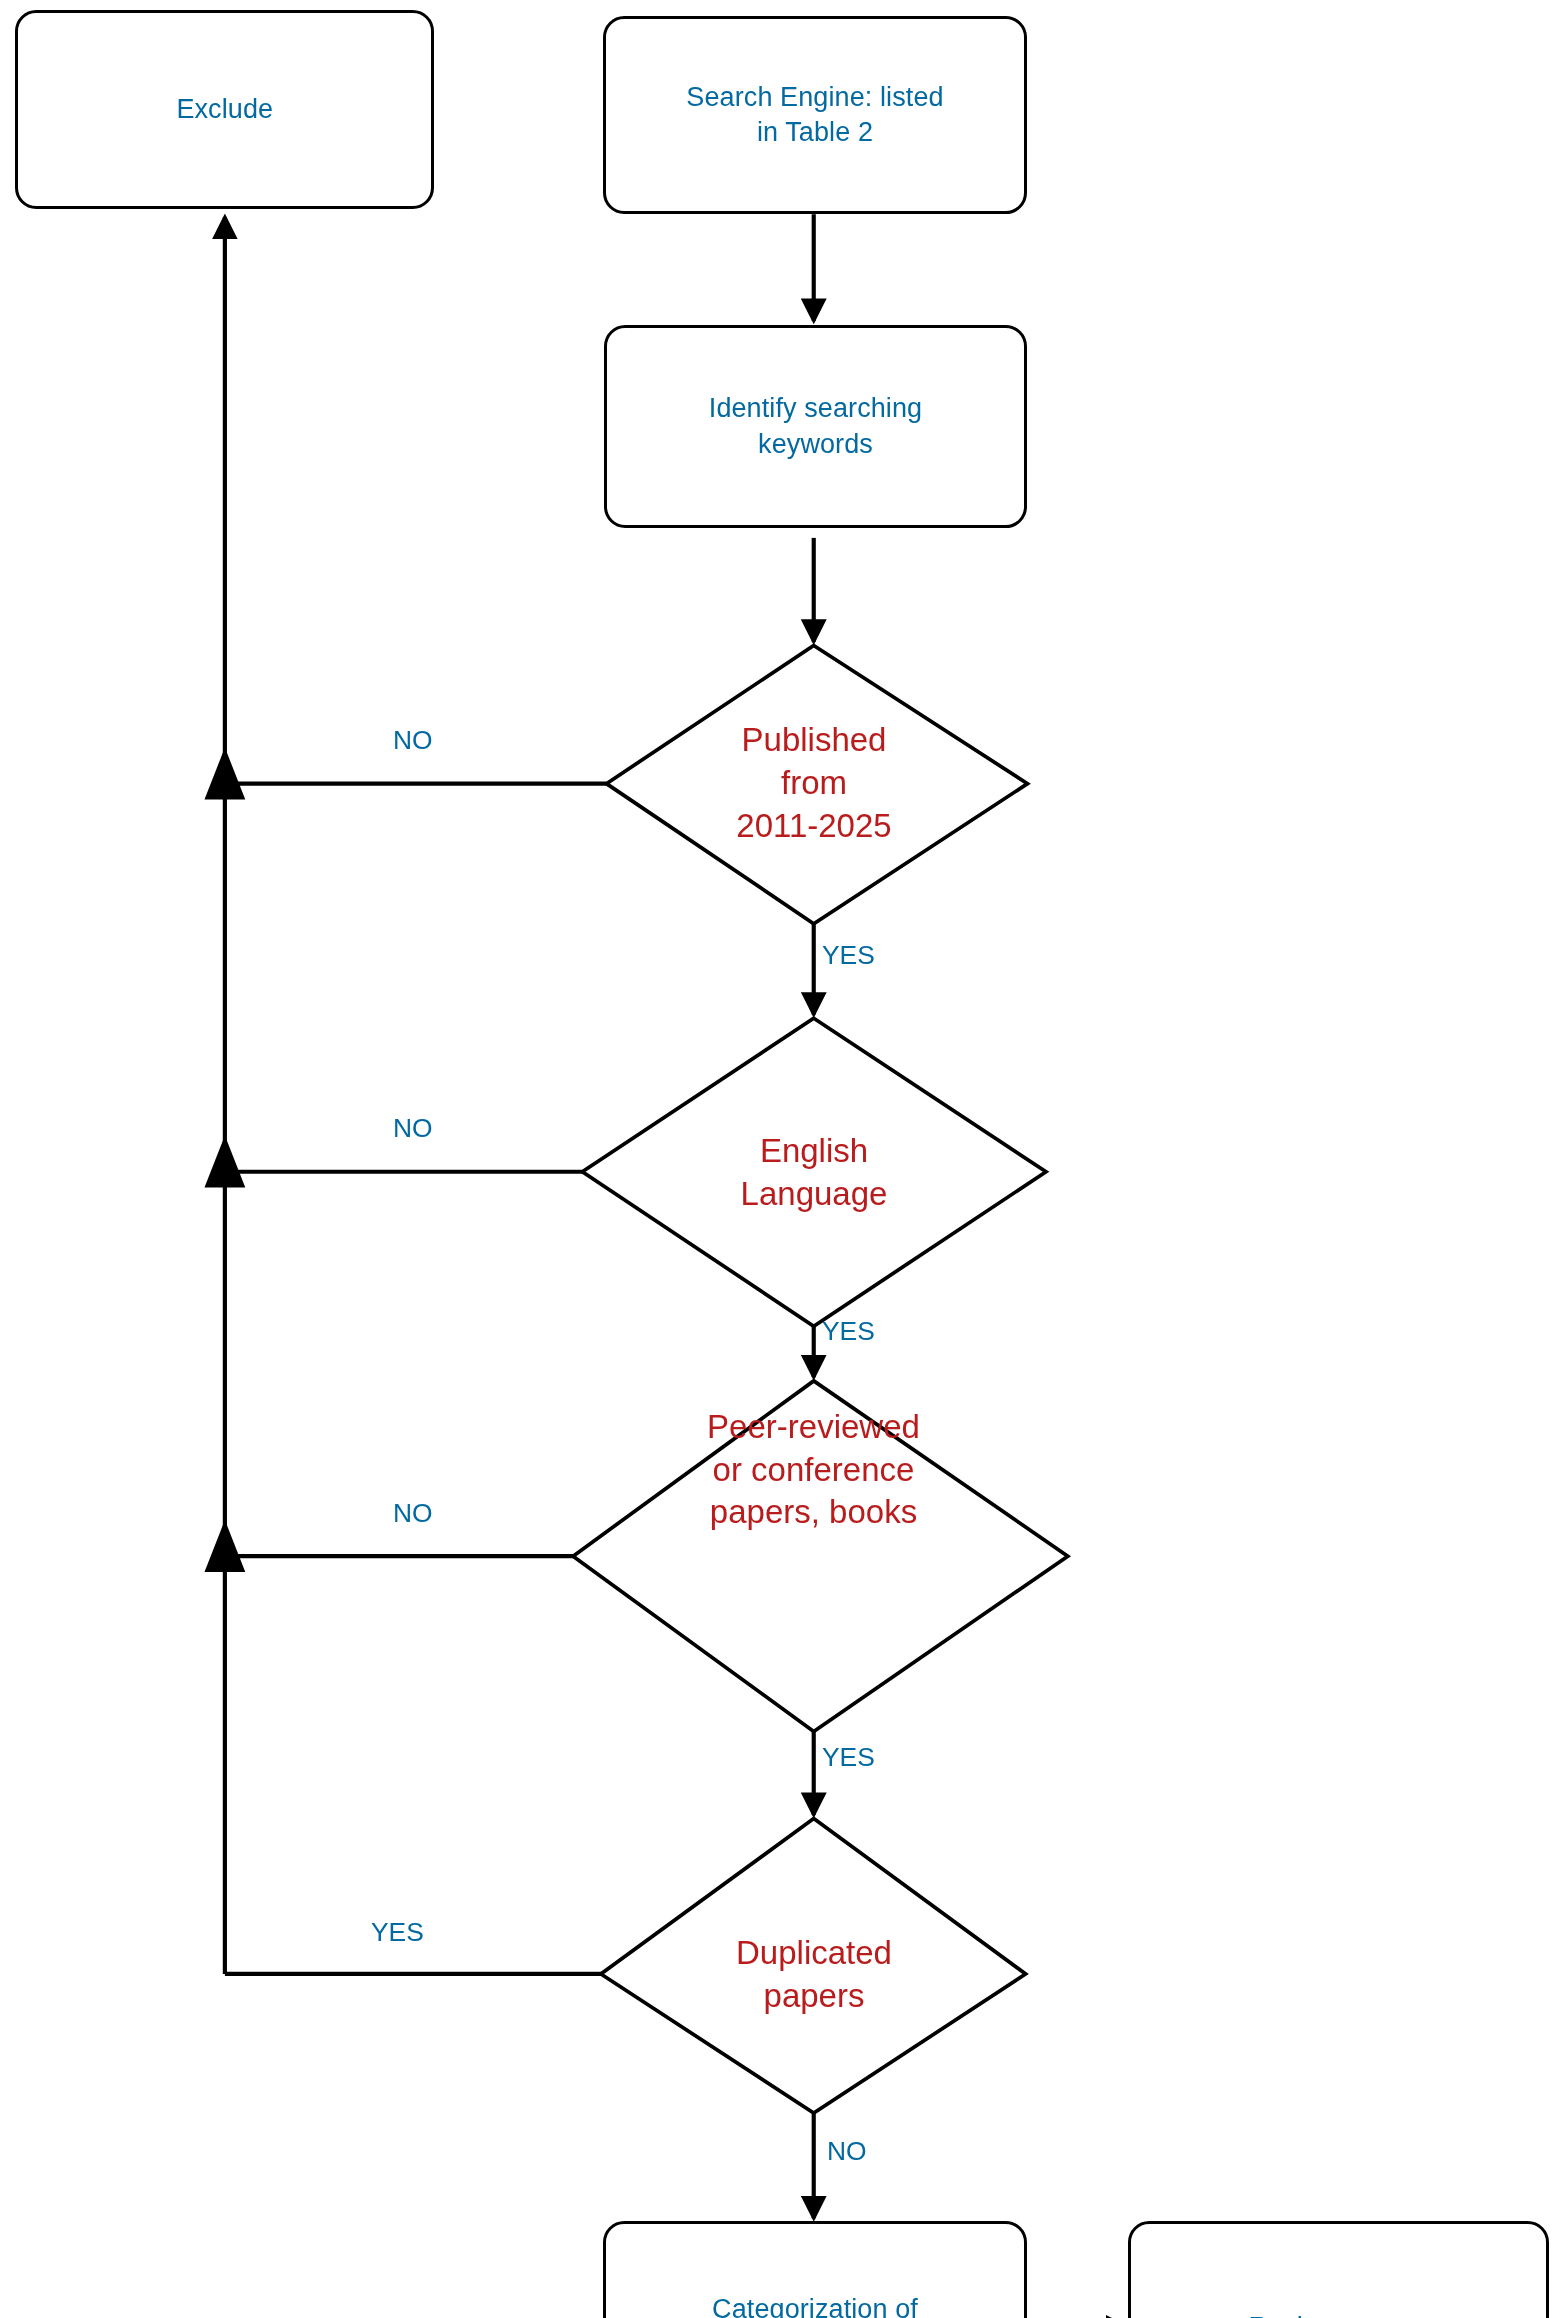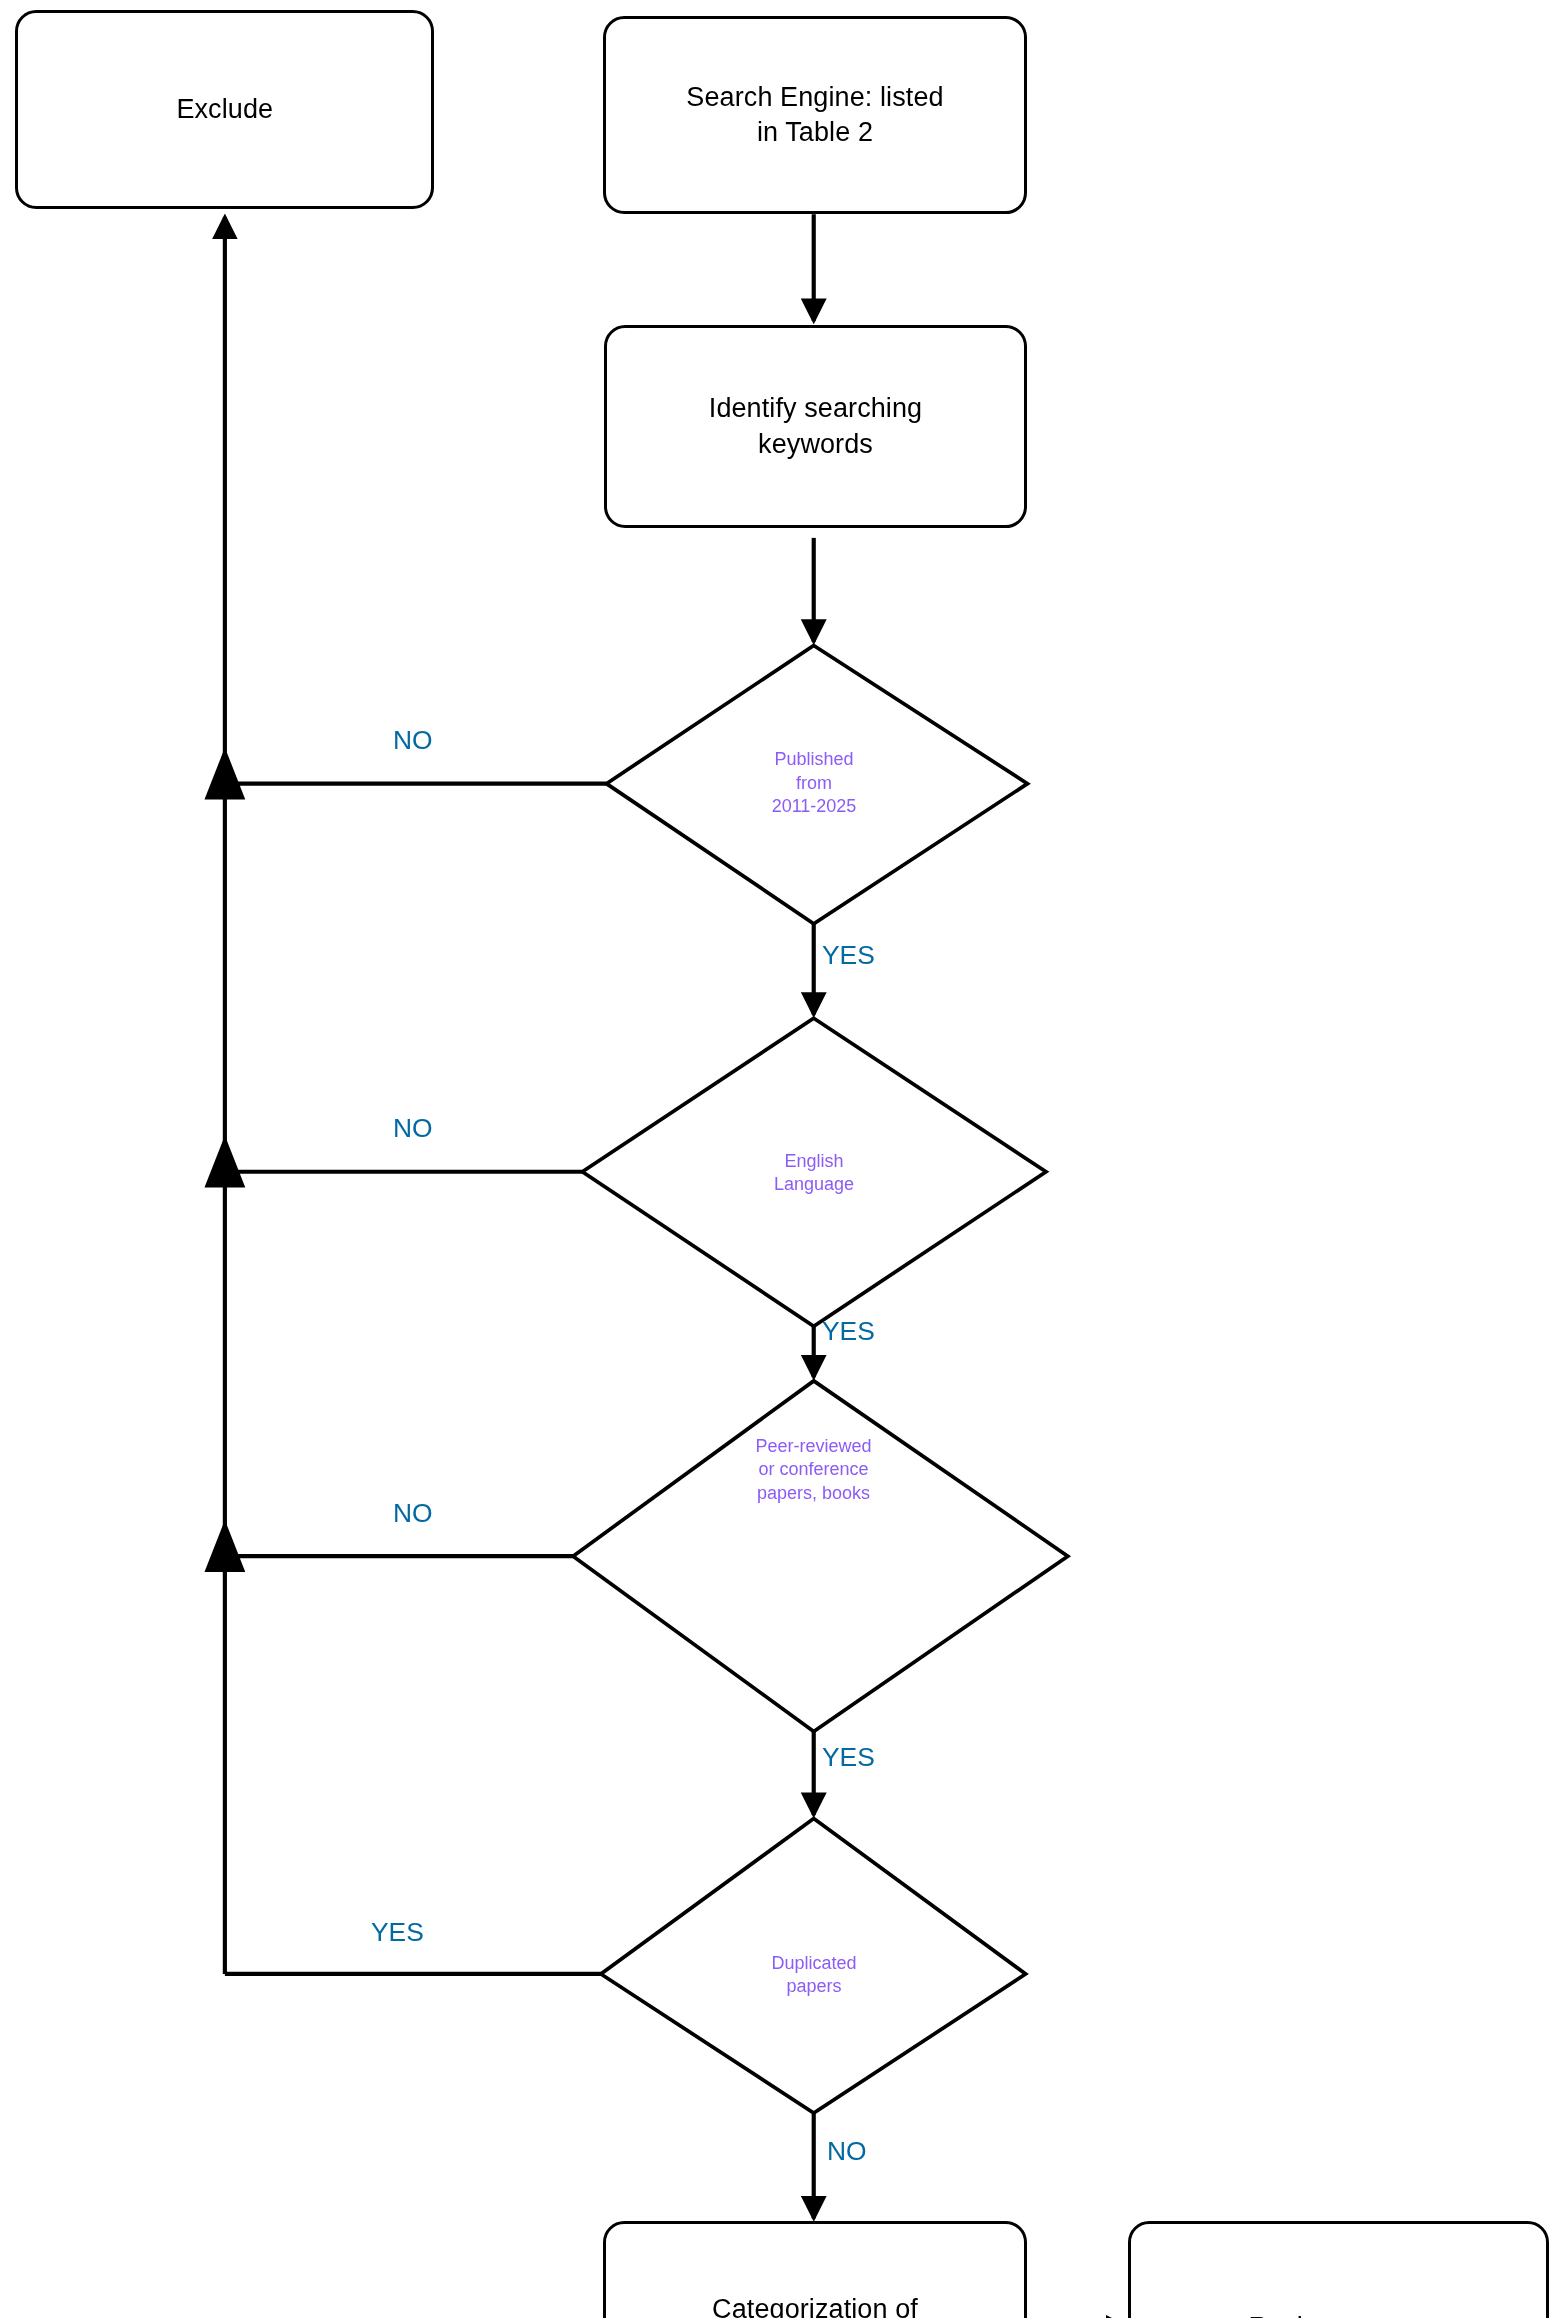--- a/index.html
+++ b/index.html
@@ -34,37 +34,37 @@
   }
   .box{
     border:3.7px solid #000000;
     border-radius:21.3px;
     background:#ffffff;
   }
   .node .label{
     font-size:27px;
     line-height:1.30;
     letter-spacing:0.1px;
-    color:#000000;
+    color:#0369a1;
     white-space:pre-line;
     padding:0 8.3px;
   }
   .diamond-label{
     position:absolute;
     display:flex;
     align-items:center;
     justify-content:center;
     text-align:center;
     z-index:6;
     pointer-events:none;
   }
   .diamond-label .label{
-    font-size:18px;
+    font-size:33px;
     line-height:1.30;
-    color:#8b5cf6;
+    color:#b91c1c;
     white-space:pre-line;
   }
   
   .edge-label{
     position:absolute;
     font-size:26.4px;
     line-height:1;
     color:#0369a1;
     z-index:7;
     white-space:nowrap;

